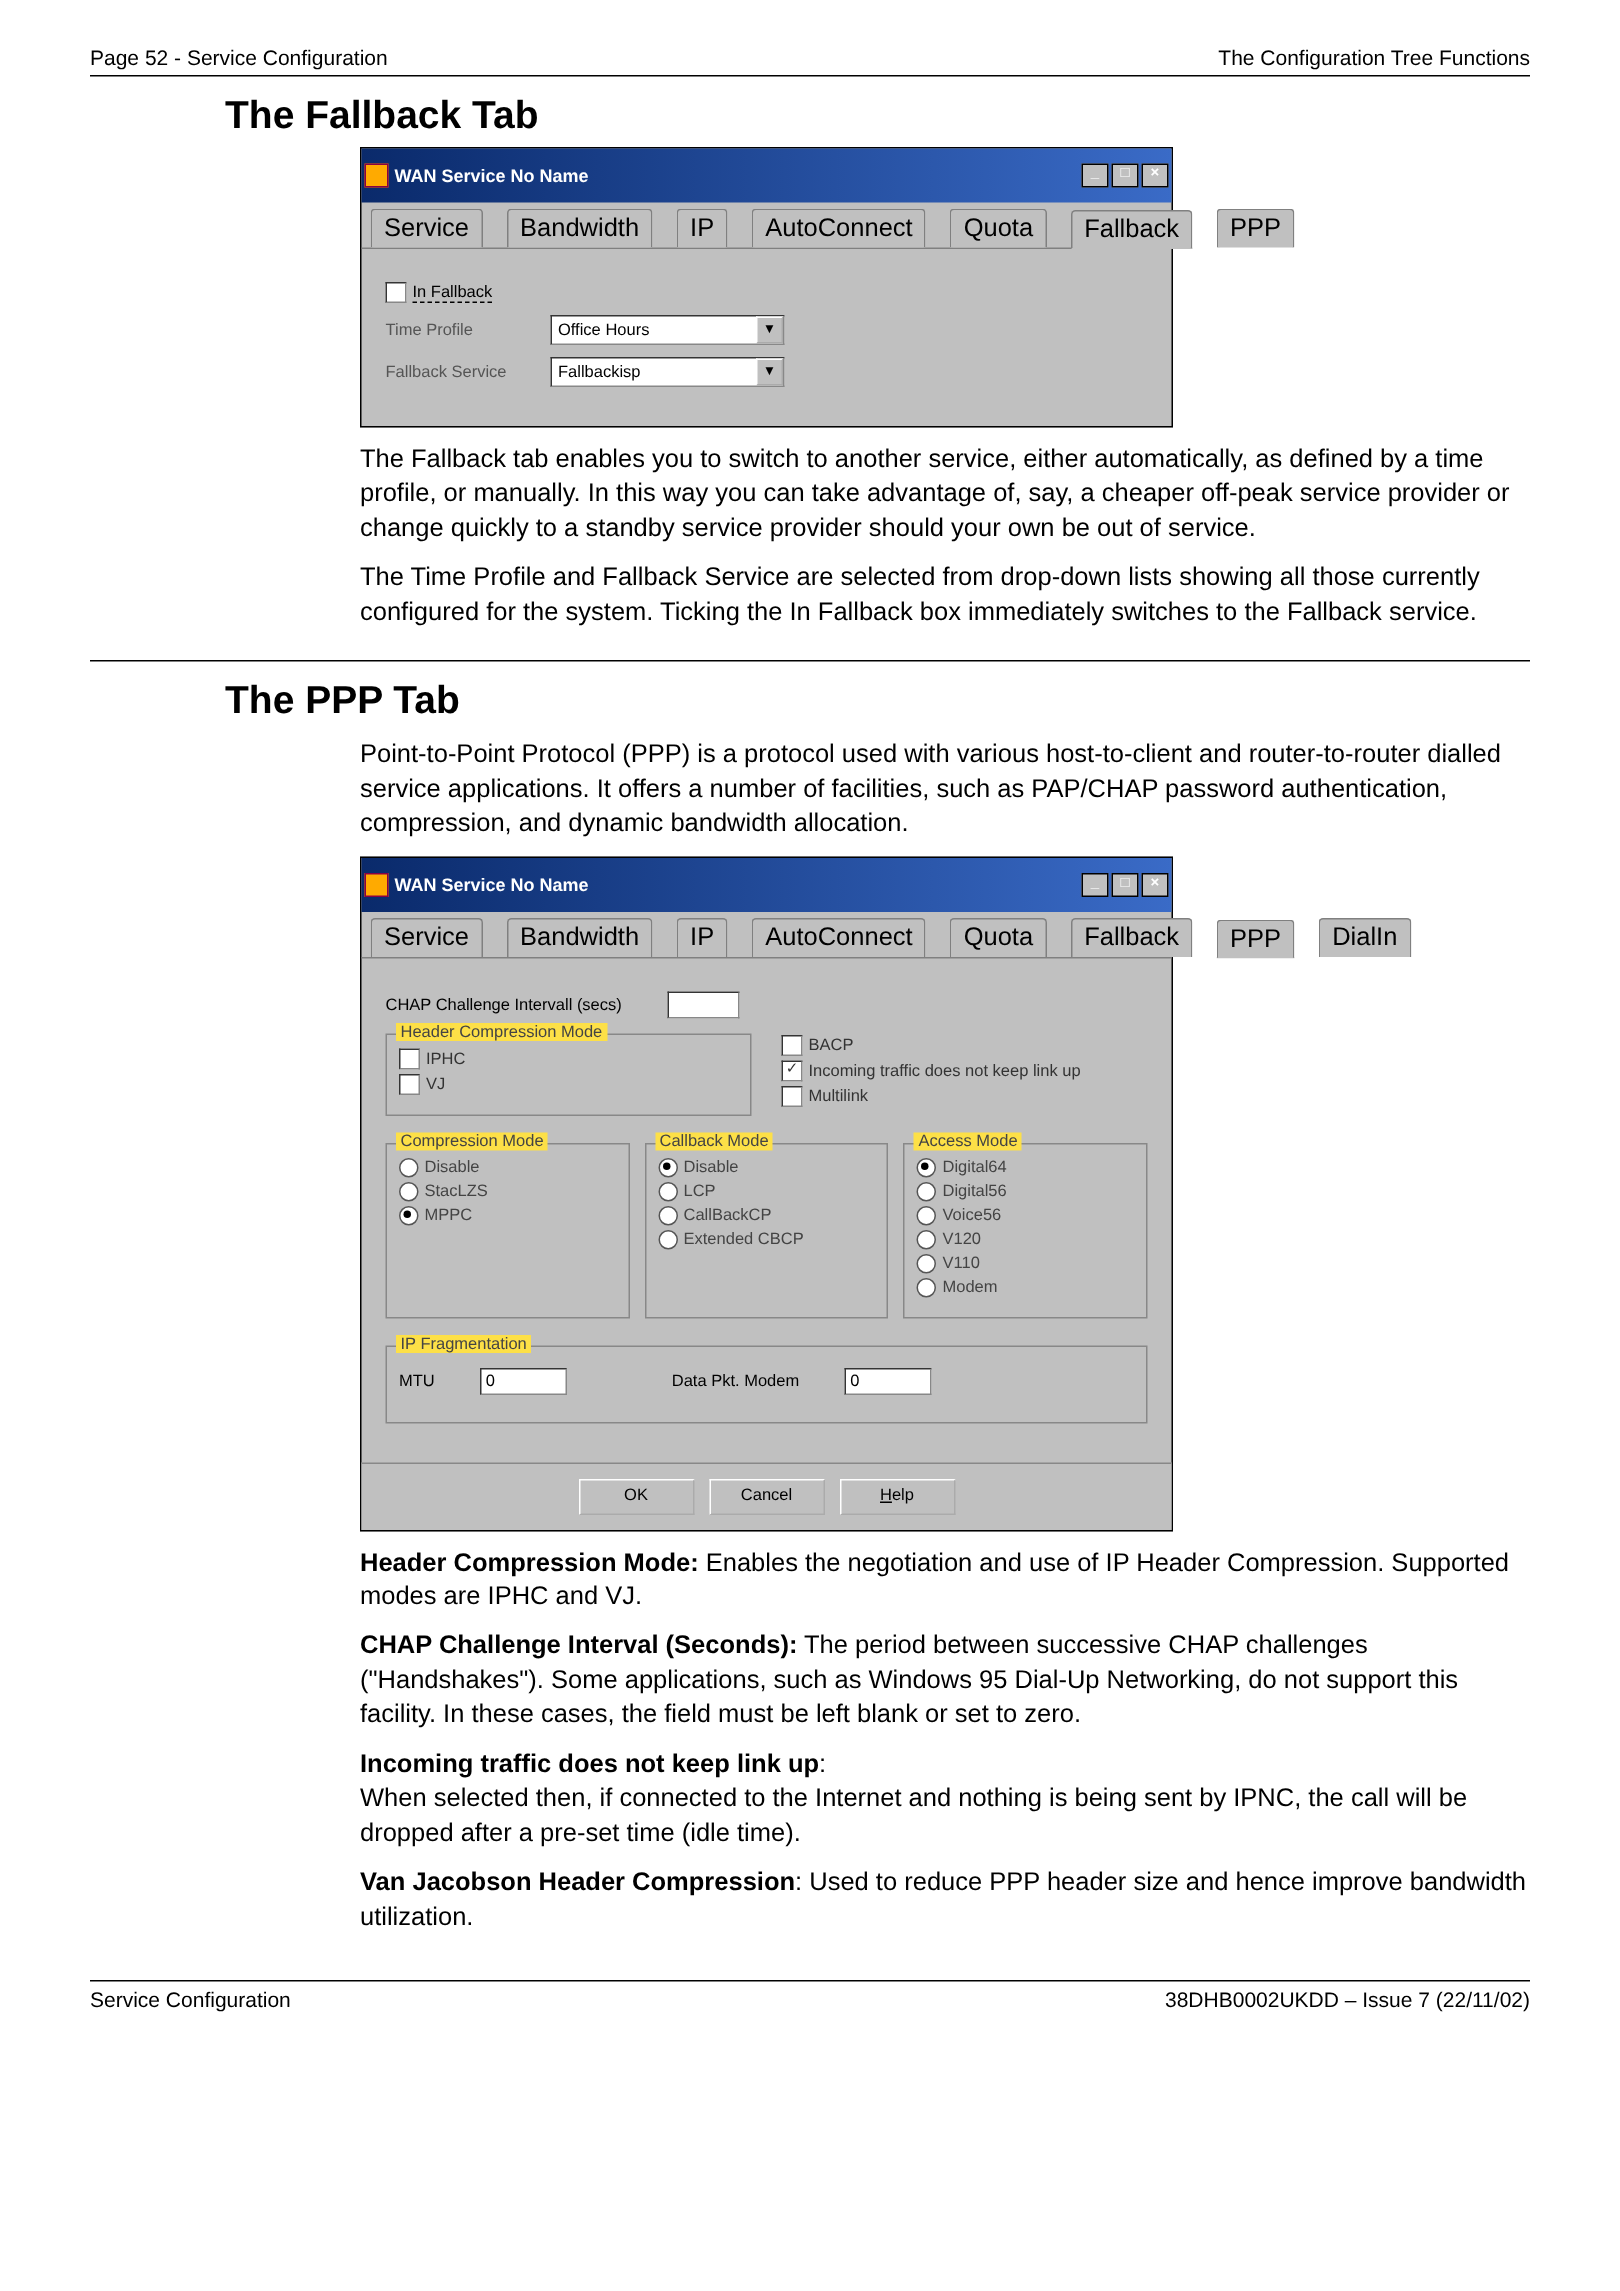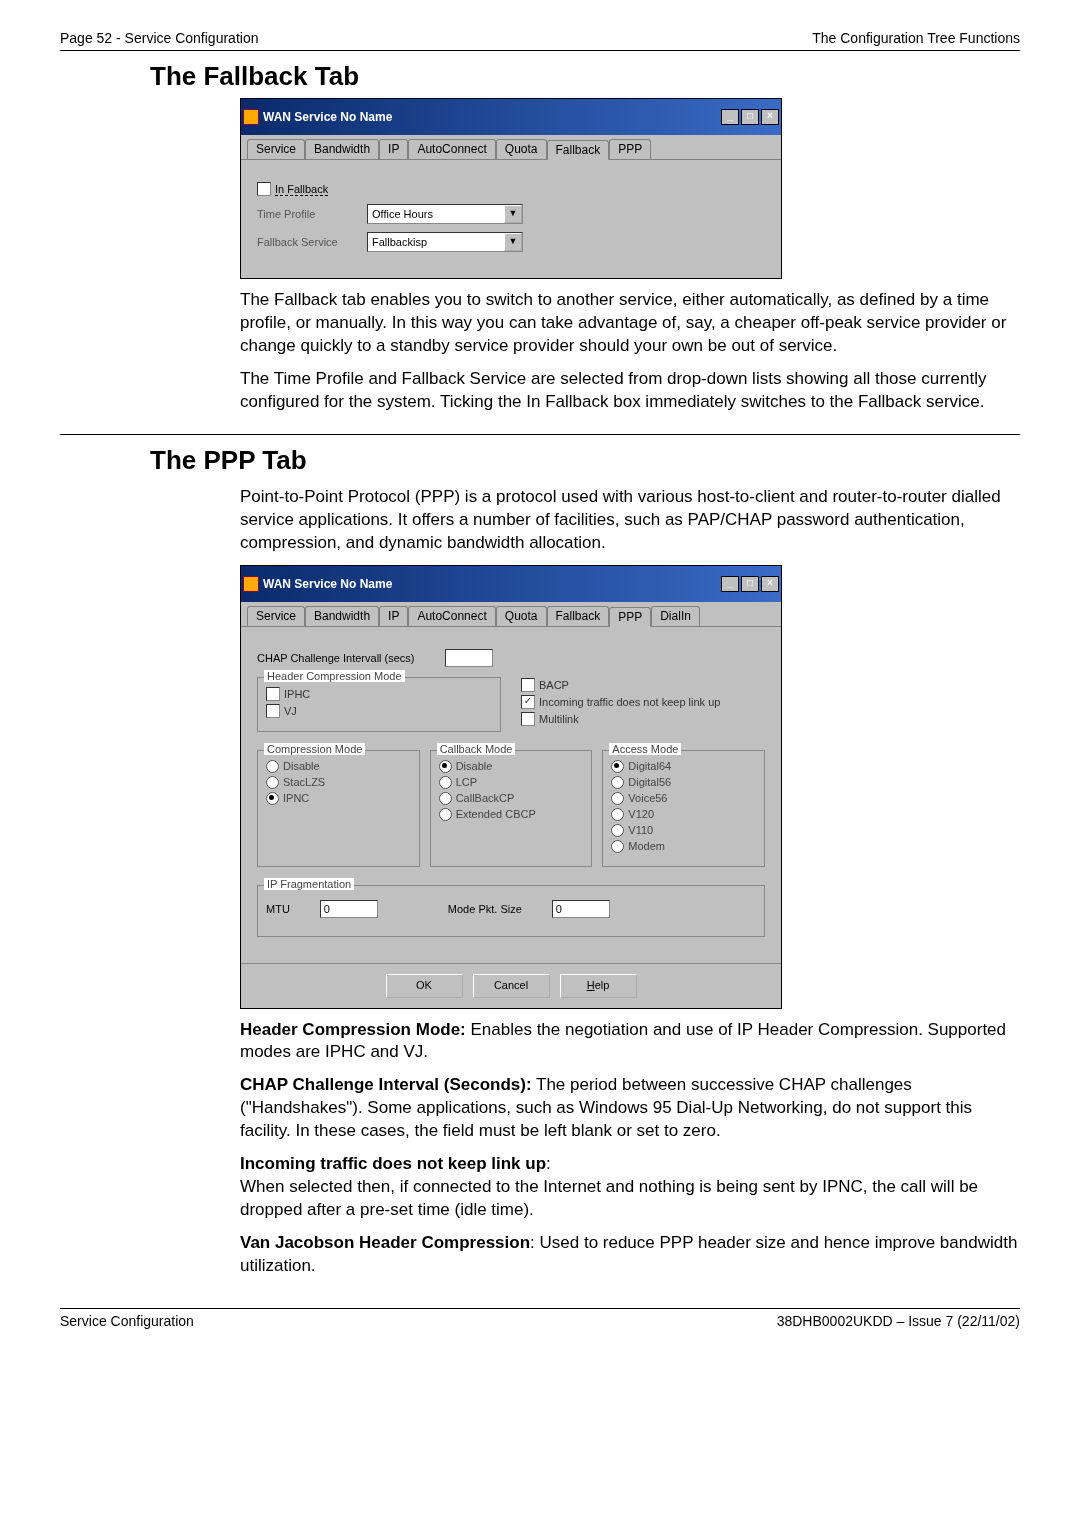--- a/index.html
+++ b/index.html
@@ -76,22 +76,22 @@
   .tabstrip {
     display: flex;
     padding: 4px 6px 0 6px;
     border-bottom: 1px solid #808080;
   }
   .tab {
     padding: 2px 8px;
     border: 1px solid #808080;
     border-bottom: none;
     background: #c0c0c0;
-    margin-right: 0px;
-    font-size: 12px;
+    margin-right: 16px;
+    font-size: 17px;
     border-radius: 3px 3px 0 0;
   }
   .tab.active {
     background: #c0c0c0;
     position: relative;
     top: 1px;
     border-bottom: 1px solid #c0c0c0;
   }
   .panel {
     padding: 14px 16px 18px 16px;
@@ -146,21 +146,21 @@
   }
   .groupbox {
     border: 1px solid #888;
     padding: 6px 8px 10px 8px;
     margin: 4px 0;
     position: relative;
   }
   .groupbox .legend {
     position: absolute;
     top: -8px; left: 6px;
-    background: #ffffff;
+    background: #fde047;
     padding: 0 3px;
     font-size: 11px;
     color: #444;
   }
   .radio {
     width: 11px; height: 11px;
     border: 1px solid #555;
     border-radius: 50%;
     display: inline-block;
     margin-right: 4px;
@@ -338,21 +338,21 @@
           <div class="opt-line">
               <span class="radio"></span>
               <span>Disable</span>
             </div>
           <div class="opt-line">
               <span class="radio"></span>
               <span>StacLZS</span>
             </div>
           <div class="opt-line">
               <span class="radio checked"></span>
-              <span>IPNC</span>
+              <span>MPPC</span>
             </div>
         </div>
         <div class="groupbox">
           <span class="legend">Callback Mode</span>
           <div class="opt-line">
               <span class="radio checked"></span>
               <span>Disable</span>
             </div>
           <div class="opt-line">
               <span class="radio"></span>
@@ -394,21 +394,21 @@
               <span>Modem</span>
             </div>
         </div>
       </div>
 
       <div class="groupbox" style="margin-top:14px;">
         <span class="legend">IP Fragmentation</span>
         <div class="form-row" style="gap:30px;">
           <span>MTU</span>
           <span class="textbox" style="width:50px;">0</span>
-          <span style="margin-left:40px;">Mode Pkt. Size</span>
+          <span style="margin-left:40px;">Data Pkt. Modem</span>
           <span class="textbox" style="width:50px;">0</span>
         </div>
       </div>
     </div>
 
     <div class="buttons-row">
       <span class="btn">OK</span>
       <span class="btn">Cancel</span>
       <span class="btn"><u>H</u>elp</span>
     </div>

